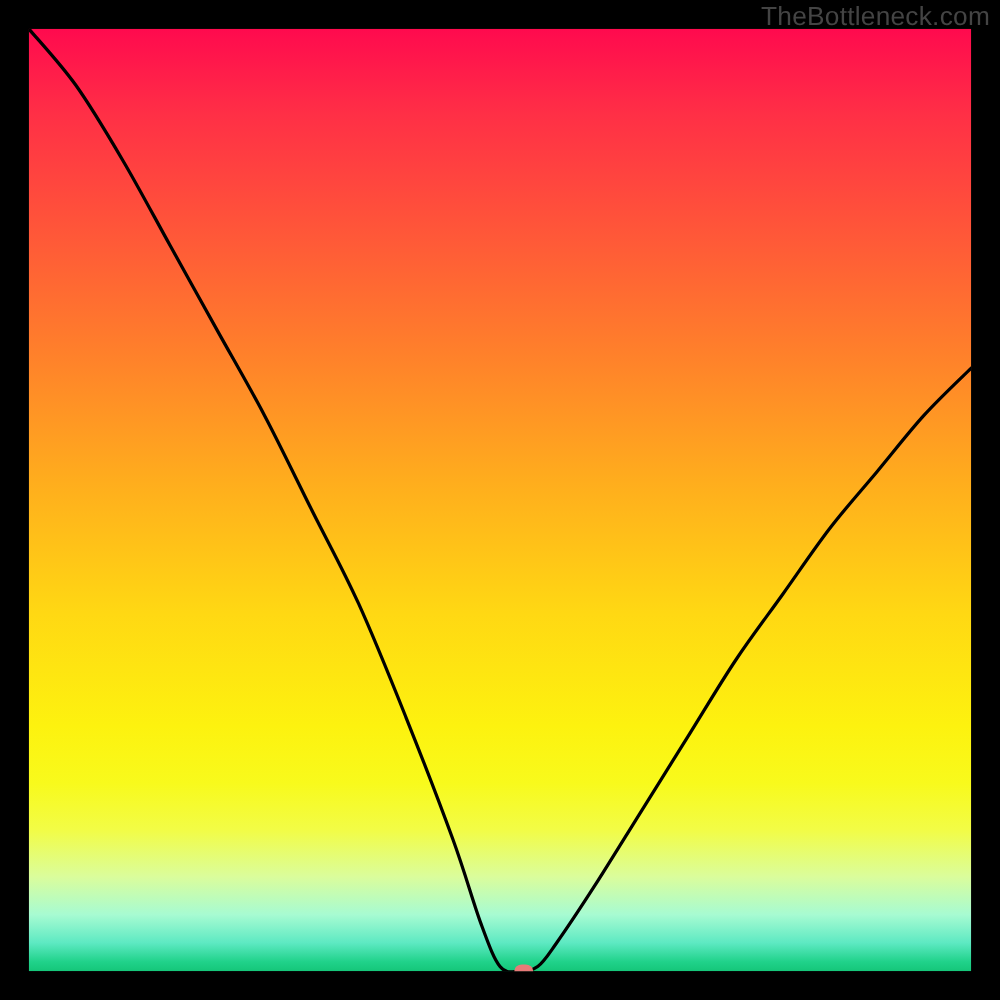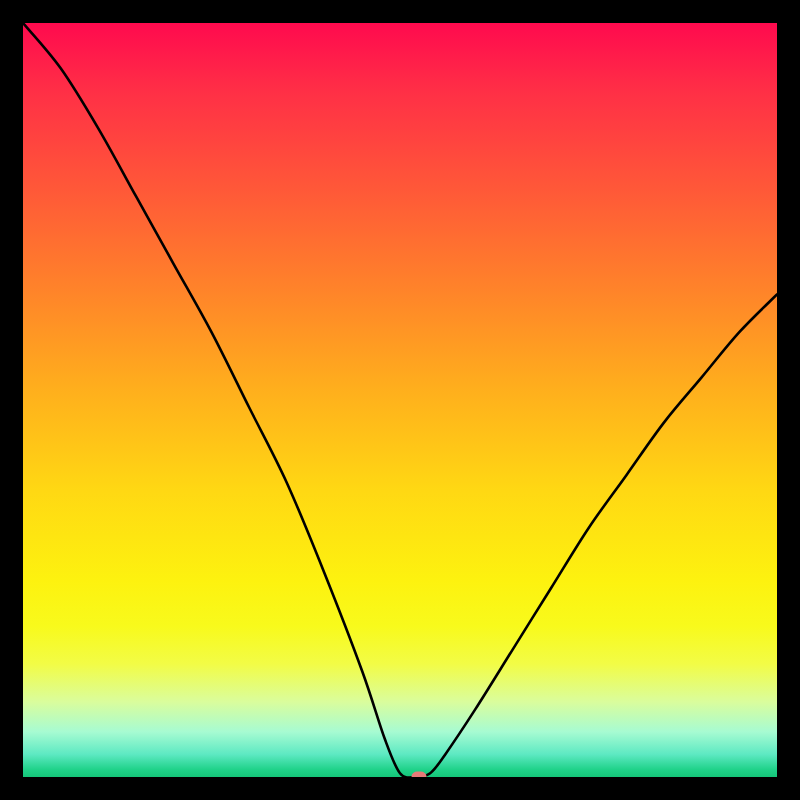--- a/index.html
+++ b/index.html
@@ -68,20 +68,21 @@
     border-radius: 6px / 5px;
     background: #e77a78;
     transform: translate(-50%, -50%);
     z-index: 3;
   }
 </style>
 </head>
 <body>
 <div class="container">
 
+  <div class="watermark">TheBottleneck.com</div>
 
   <div class="plot-frame">
 
     <div class="gradient-bg"></div>
 
     <svg class="curve" viewBox="0 0 754 754" preserveAspectRatio="none">
       <path id="curve-path" d="M 0,0 C 6.283333333333334,7.540000000000002 25.133333333333333,27.646666666666665 37.7,45.24000000000001 C 50.26666666666667,62.83333333333336 62.83333333333334,84.19666666666673 75.4,105.56000000000006 C 87.96666666666667,126.92333333333339 100.53333333333333,150.79999999999998 113.1,173.41999999999996 C 125.66666666666666,196.03999999999994 138.23333333333335,218.65999999999997 150.8,241.27999999999997 C 163.36666666666667,263.9 175.93333333333334,285.2633333333334 188.5,309.14000000000004 C 201.06666666666666,333.0166666666667 213.63333333333333,359.4066666666667 226.2,384.54 C 238.76666666666665,409.67333333333335 251.33333333333331,432.29333333333335 263.9,459.94 C 276.46666666666664,487.58666666666664 289.03333333333336,519.0033333333333 301.6,550.42 C 314.1666666666667,581.8366666666666 329.24666666666667,620.7933333333333 339.3,648.4399999999999 C 349.35333333333335,676.0866666666666 355.63666666666666,699.3349999999999 361.91999999999996,716.3 C 368.20333333333326,733.265 371.9733333333333,743.9466666666667 377,750.23 C 382.0266666666667,756.5133333333333 387.0533333333334,754 392.08000000000004,754 C 397.1066666666667,754 402.1333333333333,754 407.16,750.23 C 412.1866666666667,746.46 414.70000000000005,742.0616666666667 422.24000000000007,731.38 C 429.7800000000001,720.6983333333333 441.09,703.7333333333333 452.4,686.14 C 463.71,668.5466666666666 477.53333333333336,645.9266666666666 490.1,625.8199999999999 C 502.6666666666667,605.7133333333333 515.2333333333333,585.6066666666667 527.8,565.5 C 540.3666666666666,545.3933333333333 552.9333333333333,524.03 565.5,505.17999999999995 C 578.0666666666667,486.3299999999999 590.6333333333334,469.9933333333333 603.2,452.4 C 615.7666666666667,434.8066666666667 628.3333333333333,415.95666666666665 640.9,399.62 C 653.4666666666667,383.28333333333336 666.0333333333333,369.46 678.6,354.38 C 691.1666666666667,339.3 703.7333333333333,322.96333333333337 716.3,309.14000000000004 C 728.8666666666666,295.3166666666667 747.7166666666667,277.72333333333336 754,271.44" stroke="#000" stroke-width="2.6" fill="none" stroke-linejoin="round" stroke-linecap="round"></path>
     </svg>
 
     <div class="marker" id="opt-marker" style="left: 395.85px; top: 754px; background: rgb(231, 122, 120);"></div>

